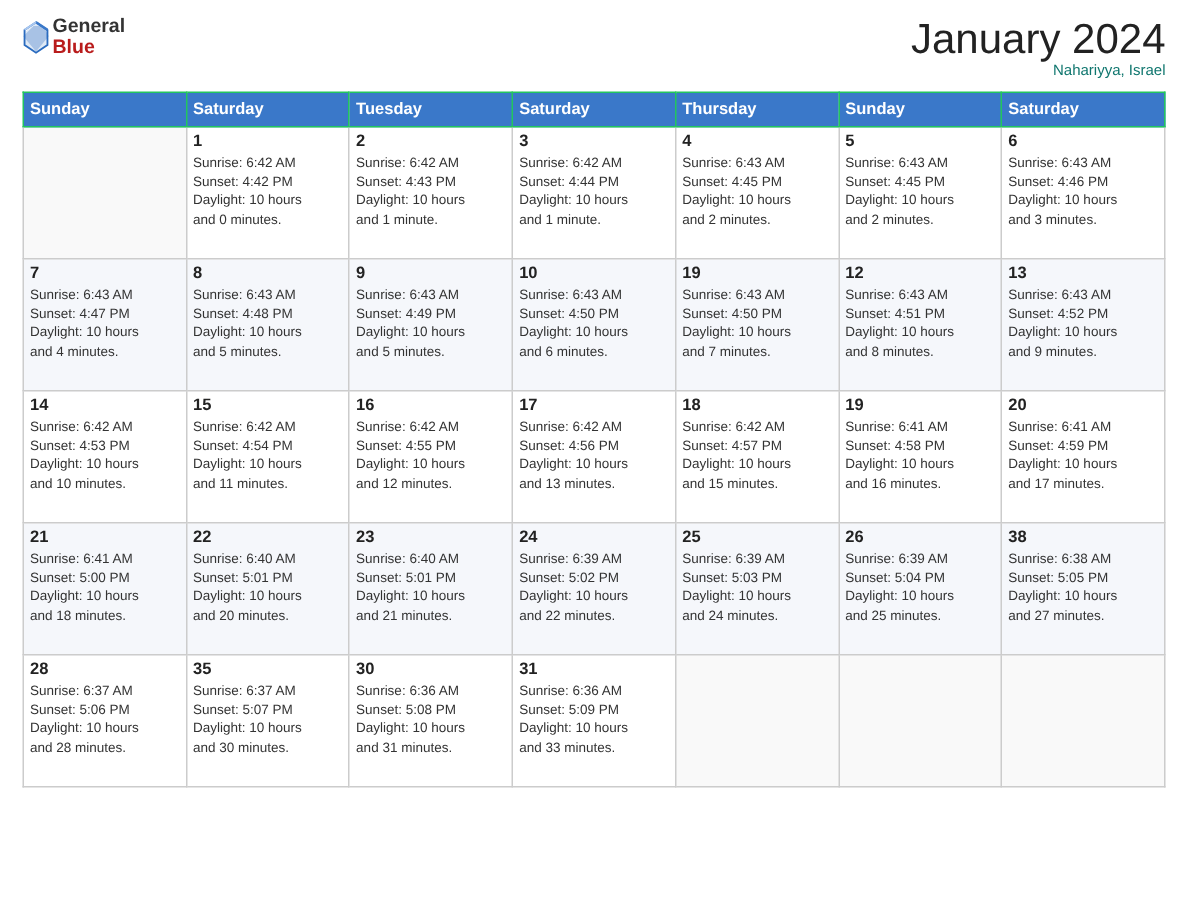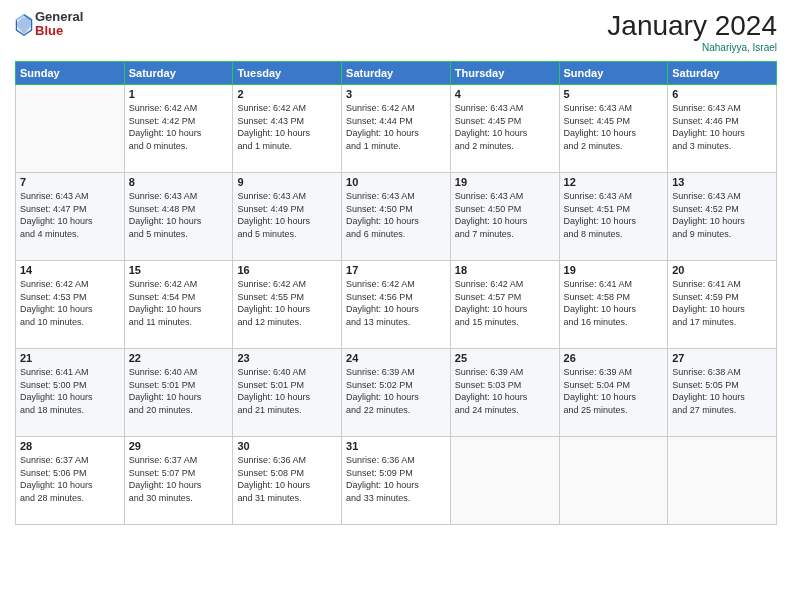--- a/index.html
+++ b/index.html
@@ -243,31 +243,31 @@
           </td>
           <td>
             <span class="day-number">25</span>
             <div class="day-info">Sunrise: 6:39 AM<br>Sunset: 5:03 PM<br>Daylight: 10 hours<br>and 24 minutes.</div>
           </td>
           <td>
             <span class="day-number">26</span>
             <div class="day-info">Sunrise: 6:39 AM<br>Sunset: 5:04 PM<br>Daylight: 10 hours<br>and 25 minutes.</div>
           </td>
           <td>
-            <span class="day-number">27</span>
+            <span class="day-number">38</span>
             <div class="day-info">Sunrise: 6:38 AM<br>Sunset: 5:05 PM<br>Daylight: 10 hours<br>and 27 minutes.</div>
           </td>
         </tr>
         <tr>
           <td>
             <span class="day-number">28</span>
             <div class="day-info">Sunrise: 6:37 AM<br>Sunset: 5:06 PM<br>Daylight: 10 hours<br>and 28 minutes.</div>
           </td>
           <td>
-            <span class="day-number">29</span>
+            <span class="day-number">35</span>
             <div class="day-info">Sunrise: 6:37 AM<br>Sunset: 5:07 PM<br>Daylight: 10 hours<br>and 30 minutes.</div>
           </td>
           <td>
             <span class="day-number">30</span>
             <div class="day-info">Sunrise: 6:36 AM<br>Sunset: 5:08 PM<br>Daylight: 10 hours<br>and 31 minutes.</div>
           </td>
           <td>
             <span class="day-number">31</span>
             <div class="day-info">Sunrise: 6:36 AM<br>Sunset: 5:09 PM<br>Daylight: 10 hours<br>and 33 minutes.</div>
           </td>

